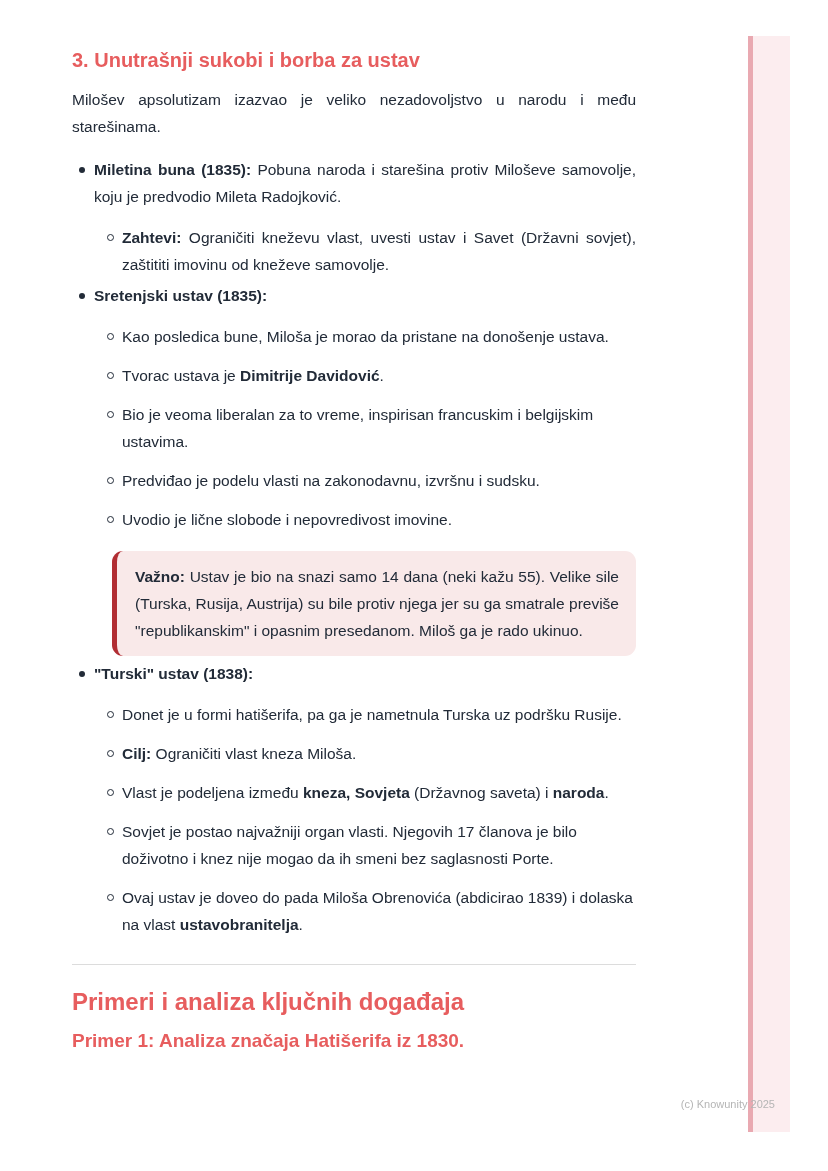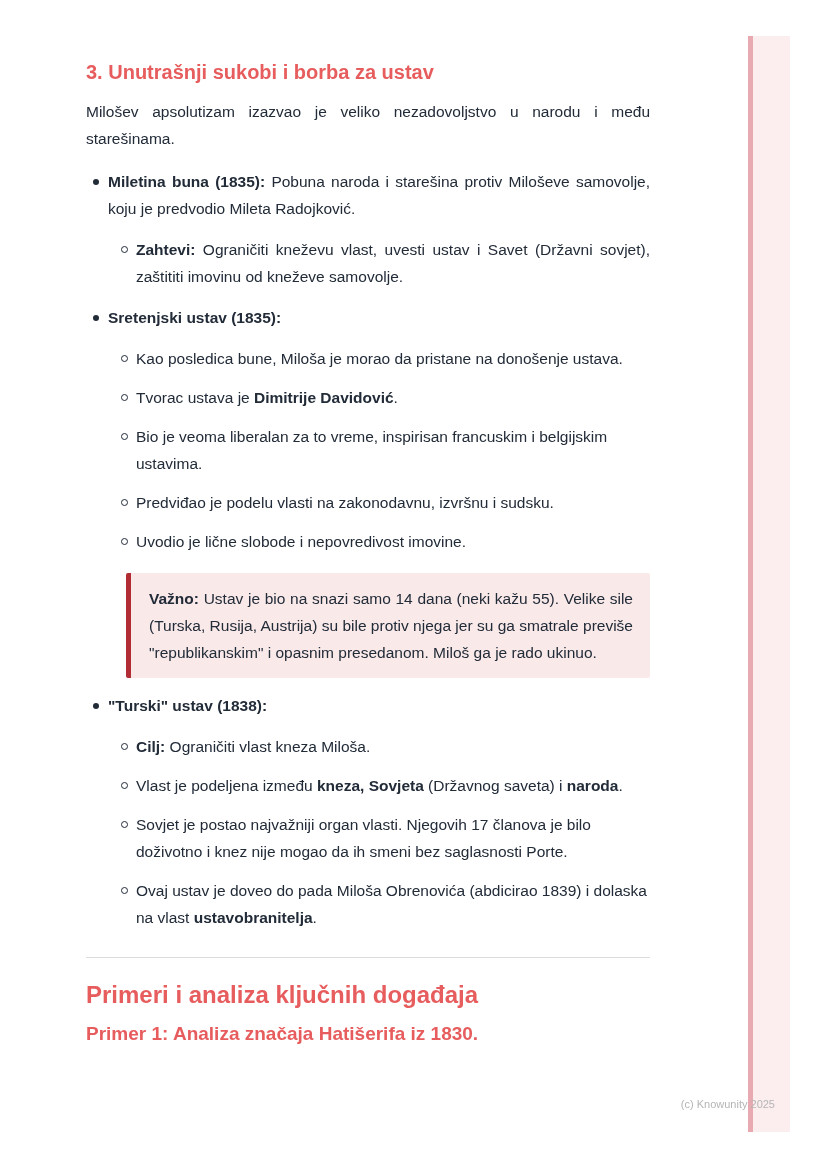--- a/index.html
+++ b/index.html
@@ -7,43 +7,43 @@
     --stripe-dark:#e9a9b1; --stripe-light:#fcedef; --divider:#dcdcdc;
     --footer-text:#b5b5b5; --page-bg:#ffffff;
   }
   html,body{margin:0;padding:0;background:#ffffff;}
   .page{
     position:relative; width:828px; height:1171px; overflow:hidden;
     background:var(--page-bg);
     font-family:"Liberation Sans","DejaVu Sans",sans-serif;
     font-size:15.5px; line-height:27px; color:var(--text);
   }
-  .content{position:absolute; left:86px; top:0; width:564px; padding-top:60px;}
+  .content{position:absolute; left:72px; top:0; width:564px; padding-top:48px;}
   .h-section{
     margin:0 0 14px 0; font-size:20px; line-height:24px; font-weight:700; color:var(--accent);
   }
   .intro{margin:0 0 16px 0;}
   .just{text-align:justify;}
   ul.l1, ul.l2{list-style:none; margin:0; padding:0;}
   ul.l1 > li{display:flex;}
-  ul.l1 > li + li{margin-top:14px;}
+  ul.l1 > li + li{margin-top:4px;}
   .m1col{flex:0 0 22px;}
   .m1{width:6px; height:6px; border-radius:50%; background:var(--text); margin:11px 0 0 7px;}
   .li-body{flex:1; min-width:0;}
   ul.l2{margin-top:14px;}
   ul.l2 > li{display:flex;}
   ul.l2 > li + li{margin-top:12px;}
   .m2col{flex:0 0 28px;}
   .m2{width:5px; height:5px; border-radius:50%; border:1.5px solid var(--text); margin:10px 0 0 13px;}
   .bold{font-weight:700;}
   .callout{
     margin:18px 0 0 18px;
     background:var(--callout-bg);
     border-left:5px solid var(--callout-border);
-    border-radius:2px;
+    border-radius:11px;
     padding:12px 17px 12px 18px;
   }
   .divider{border:0; border-top:1px solid var(--divider); margin:26px 0 0 0; width:100%;}
   .h-examples{margin:22px 0 0 0; font-size:24px; line-height:30px; font-weight:700; color:var(--accent);}
   .h-primer{margin:12px 0 0 0; font-size:19px; line-height:24px; font-weight:700; color:var(--accent);}
   .stripe{position:absolute; top:36px; right:38px; width:42px; height:1096px; z-index:1; display:flex;}
   .stripe-dark{width:5px; height:100%; background:var(--stripe-dark);}
   .stripe-light{width:37px; height:100%; background:var(--stripe-light);}
   .footer{
     position:absolute; top:1097px; right:53px; z-index:2;
@@ -127,20 +127,26 @@
         <div class="m1col">
             <div class="m1"></div>
           </div>
         <div class="li-body">
           <div><span class="bold">"Turski" ustav (1838):</span></div>
           <ul class="l2">
             <li>
               <div class="m2col">
                   <div class="m2"></div>
                 </div>
+              <div><span>Donet je u formi hatišerifa, pa ga je nametnula Turska uz podršku Rusije.</span></div>
+            </li>
+            <li>
+              <div class="m2col">
+                  <div class="m2"></div>
+                </div>
               <div><span class="bold">Cilj:</span><span> Ograničiti vlast kneza Miloša.</span></div>
             </li>
             <li>
               <div class="m2col">
                   <div class="m2"></div>
                 </div>
               <div><span>Vlast je podeljena između </span><span class="bold">kneza, Sovjeta</span><span> (Državnog saveta) i </span><span class="bold">naroda</span><span>.</span></div>
             </li>
             <li>
               <div class="m2col">

